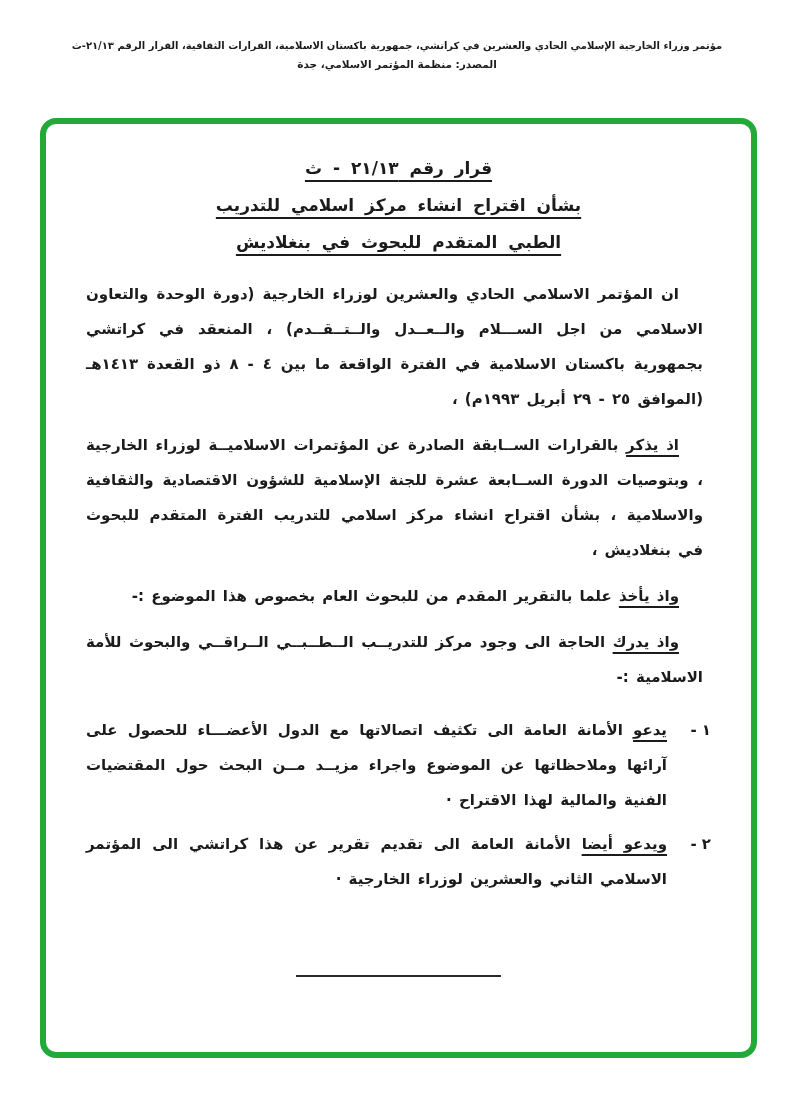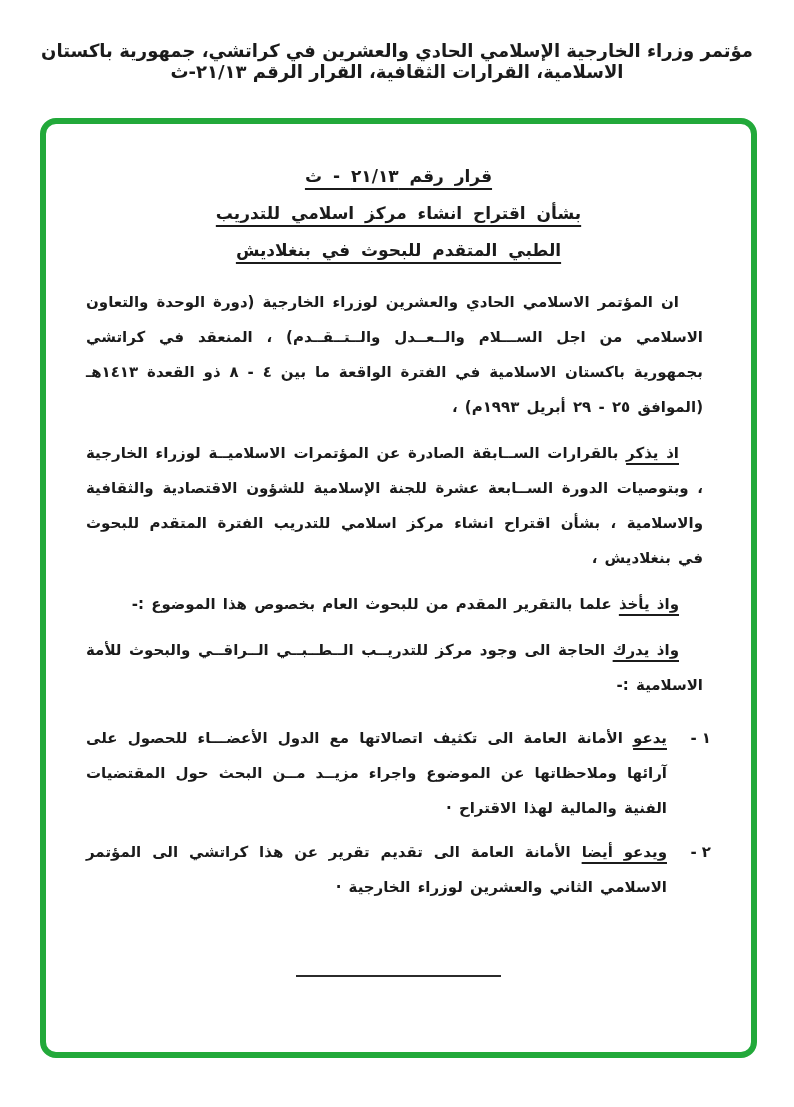--- a/index.html
+++ b/index.html
@@ -10,35 +10,35 @@
     overflow:hidden;
     font-family:"DejaVu Sans", sans-serif;
     color:#1b1b1b;
   }
 
   
   .page-header {
     position:absolute; top:40px; left:0; right:0;
     direction:rtl; text-align:center;
   }
-  .hdr1 { font-size:18px; font-weight:bold; letter-spacing:0; padding:0 6px; }
+  .hdr1 { font-size:10px; font-weight:bold; letter-spacing:0; padding:0 6px; }
   .hdr2 { font-size:10.5px; font-weight:bold; margin-top:7px; }
 
   
   .frame {
     position:absolute; left:40px; top:118px;
     width:717px; height:940px;
     border:6px solid #22a93a;
     border-radius:16px;
     box-sizing:border-box;
     background:#ffffff;
   }
   .content {
     position:absolute; inset:0;
-    padding:28px 40px 0 40px;
+    padding:20px 40px 0 40px;
     direction:rtl;
     font-weight:bold;
     border-radius:21px;
   }
 
   
   .title-block {
     text-align:center;
     font-size:17px;
     line-height:37px;
@@ -91,20 +91,21 @@
   .end-rule-bar {
     width:205px; height:0;
     border-top:2.5px solid #2b2b2b;
   }
 </style>
 </head>
 <body>
 
 <div class="page-header">
   <div class="hdr1">مؤتمر وزراء الخارجية الإسلامي الحادي والعشرين في كراتشي، جمهورية باكستان الاسلامية، القرارات الثقافية، القرار الرقم ٢١/١٣-ث</div>
+  <div class="hdr2">المصدر: منظمة المؤتمر الاسلامي، جدة</div>
 </div>
 
 <div class="frame">
   <div class="content">
 
     <div class="title-block">
       <div><span class="title-line">قرار رقم ٢١/١٣ - ث</span></div>
       <div><span class="title-line">بشأن اقتراح انشاء مركز اسلامي للتدريب</span></div>
       <div><span class="title-line">الطبي المتقدم للبحوث في بنغلاديش</span></div>
     </div>

